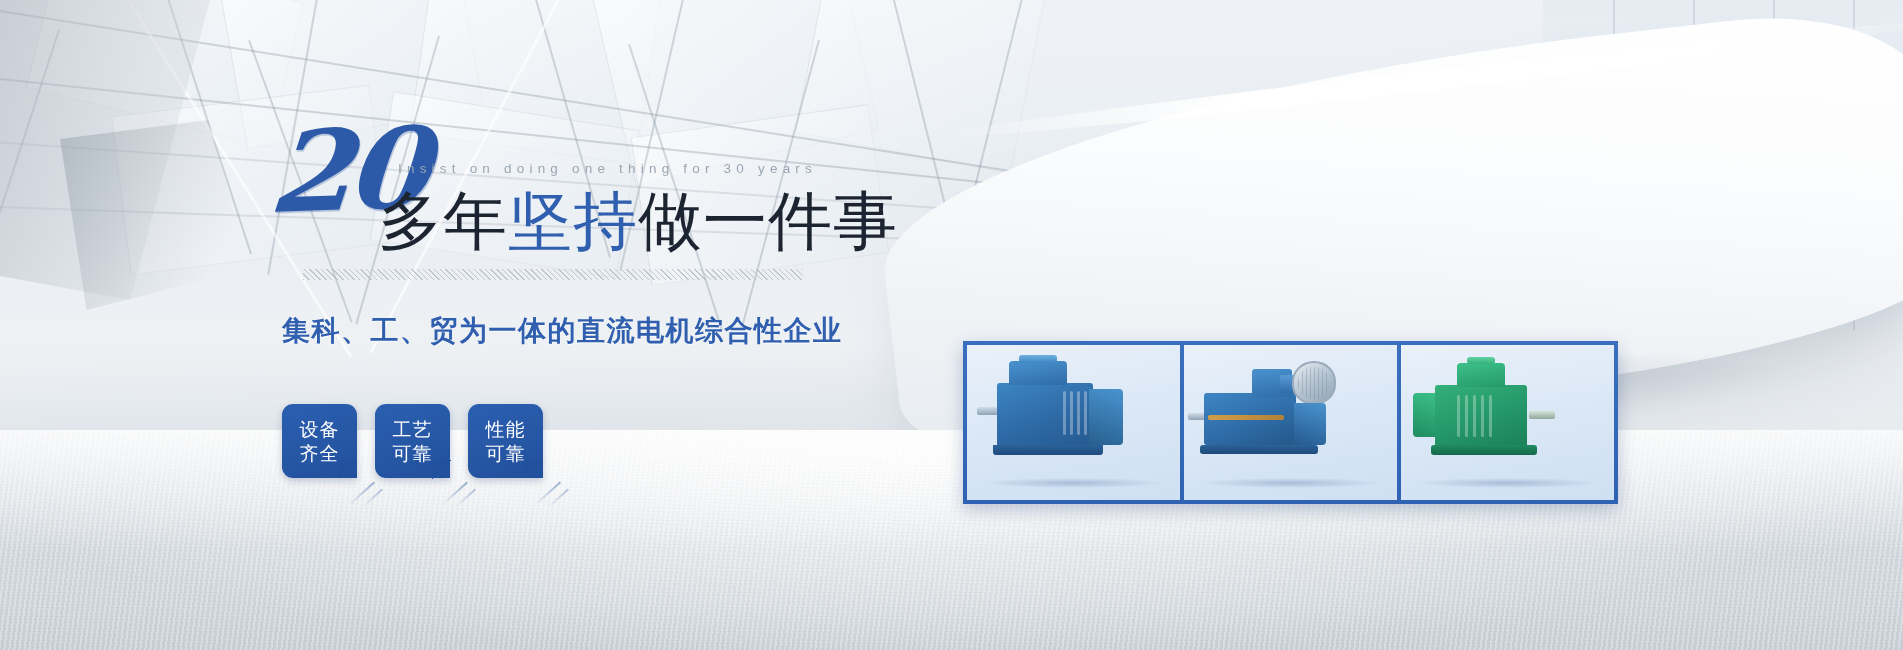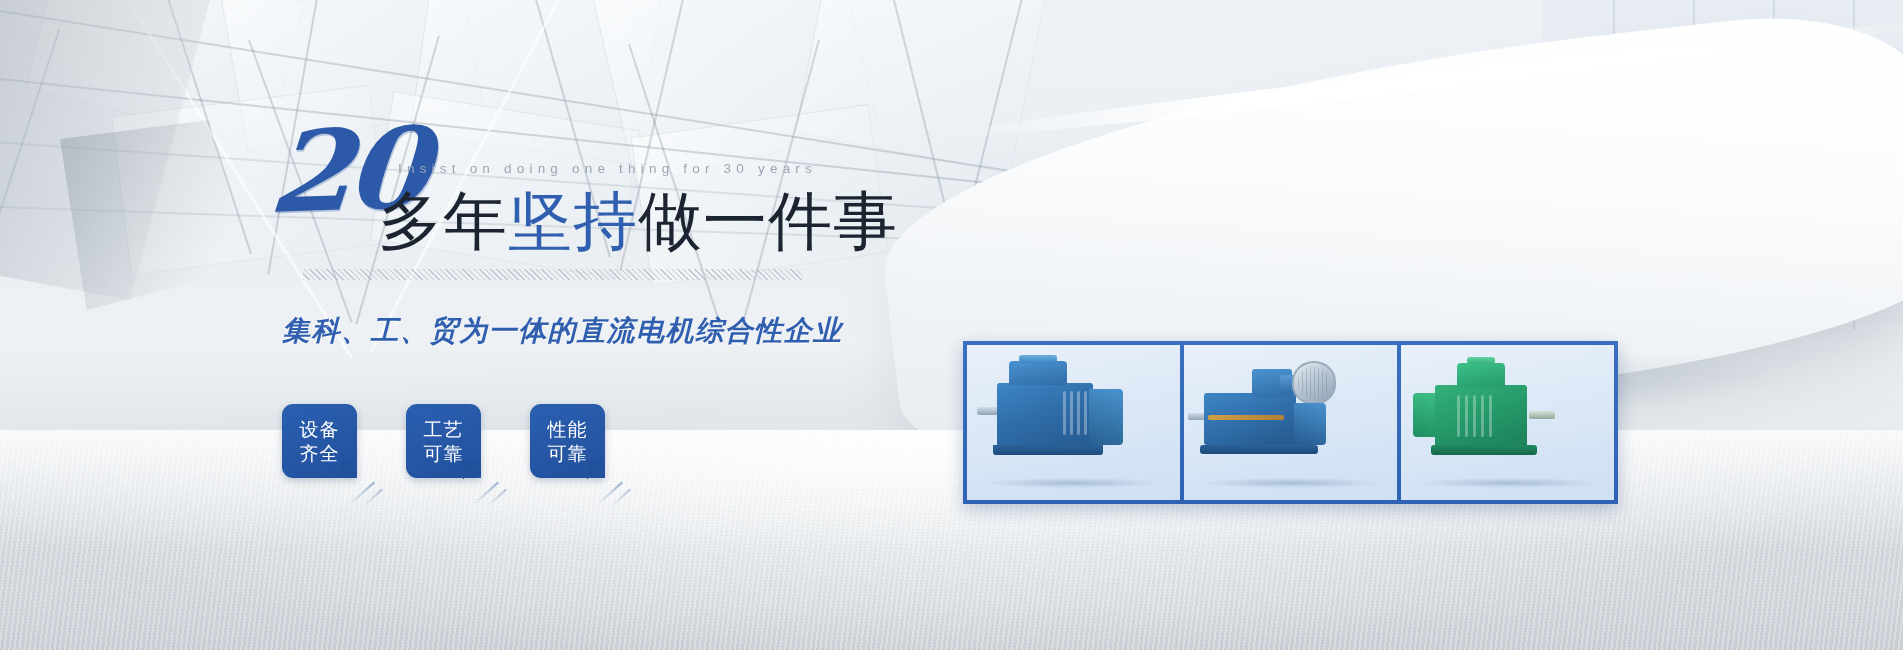--- a/index.html
+++ b/index.html
@@ -143,25 +143,24 @@
     opacity:.85;
   }
 
   
   .subtitle {
     position:absolute; left:282px; top:312px;
     font-size:28px; font-weight:700; letter-spacing:1.5px;
     color:#2f5fae; white-space:nowrap;
     font-family:"DejaVu Sans","Liberation Sans",sans-serif;
     text-shadow:0 1px 1px rgba(255,255,255,.7);
-    font-style:italic;
-  }
-
-  
-  .badges { position:absolute; left:282px; top:404px; display:flex; gap:49px; }
+  }
+
+  
+  .badges { position:absolute; left:282px; top:404px; display:flex; gap:18px; }
   .badge {
     position:relative;
     width:75px; height:74px;
     background:linear-gradient(160deg,#2a5fb0 0%,#2657a5 55%,#21509c 100%);
     border-radius:11px 11px 0 11px;
     display:flex; flex-direction:column;
     align-items:center; justify-content:center;
     color:#ffffff;
     font-family:"DejaVu Sans","Liberation Sans",sans-serif;
     font-size:19px; font-weight:400; line-height:1.28;

